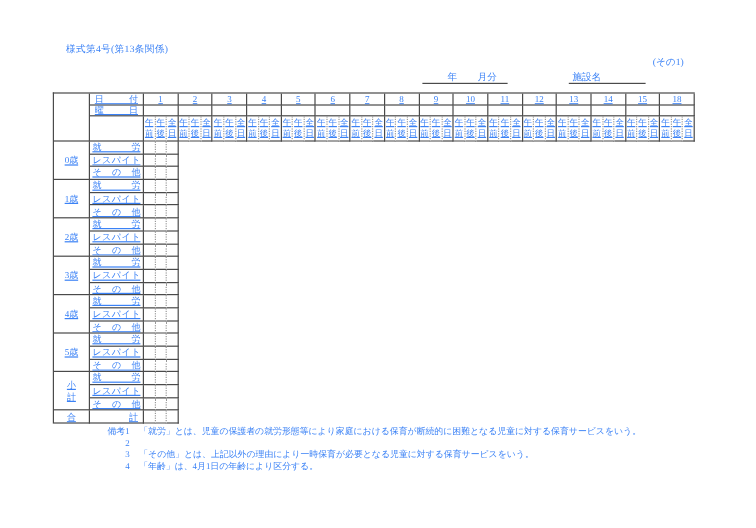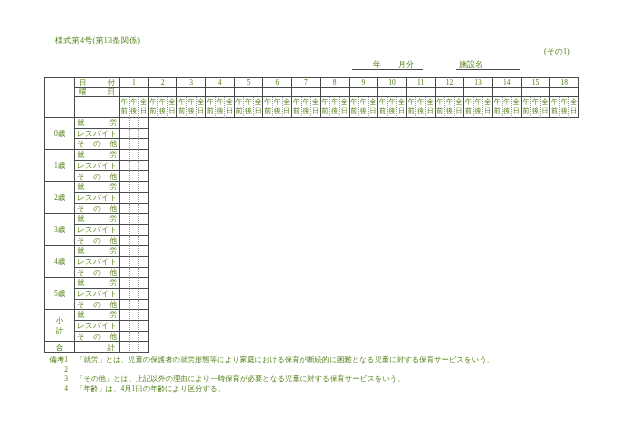--- a/index.html
+++ b/index.html
@@ -1,53 +1,53 @@
 <!DOCTYPE html>
 <html><head>
 <meta charset="utf-8">
 <style>
   html,body{margin:0;padding:0;background:#fff;}
   #sheet{
     position:relative;width:630px;height:440px;background:#ffffff;
-    font-family:"Liberation Serif","DejaVu Serif",serif;color:#4d7c0f;
+    font-family:"Liberation Serif","DejaVu Serif",serif;color:#3b82f6;
     overflow:hidden;
   }
   .abs{position:absolute;}
   #form-number{left:55px;top:35px;font-size:8px;letter-spacing:.3px;}
   #page-marker{left:544px;top:46px;font-size:8px;}
   #doc-title{left:111px;top:60px;font-size:8.5px;letter-spacing:.3px;}
   #ym-field{left:352px;top:59px;width:71px;height:11px;border-bottom:1px solid #4a4a4a;
     font-size:8px;display:flex;box-sizing:border-box;}
   #ym-field .y{margin-left:21px;} #ym-field .m{margin-left:17px;}
-  #fac-field{left:456px;top:59px;width:64px;height:11px;border-bottom:1px solid #4a4a4a;
+  #fac-field{left:474px;top:59px;width:64px;height:11px;border-bottom:1px solid #4a4a4a;
     font-size:8px;padding-left:3px;box-sizing:border-box;}
 
   #report-table{
     position:absolute;left:44px;top:77px;width:535px;
     table-layout:fixed;border-collapse:separate;border-spacing:0;
-    border-top:1px solid #4a4a4a;border-left:1px solid #4a4a4a;
+    border-top:1px solid #4a4a4a;border-left:1px solid #4a4a4a;text-decoration:underline;
   }
   #report-table col.ca{width:30px;} #report-table col.cb{width:45px;}
   #report-table td{
     border-right:1px solid #4a4a4a;border-bottom:1px solid #4a4a4a;
     padding:0;box-sizing:border-box;font-size:7.5px;text-align:center;
     vertical-align:middle;overflow:hidden;line-height:1;
   }
   #report-table td.dotr{border-right:1px dotted #999;}
   tr.hr1{height:10px;} tr.hr2{height:9px;} tr.hr3{height:21px;margin-top:36px;} tr.dr{height:10.7px;}
   .just{text-align:justify;text-align-last:justify;padding:0 4px !important;}
   .cat{padding:0 2px !important;}
   .tot{text-align:right !important;padding-right:4px !important;}
   .dnum{font-size:7.5px;}
   .vstack{width:8px;margin:0 auto;word-break:break-all;line-height:9px;font-size:7px;}
   .vstack2{width:9px;margin:0 auto;word-break:break-all;line-height:9.5px;font-size:7.5px;}
   .age{font-size:7.5px;}
 
   #notes{position:absolute;left:42px;top:355px;width:584px;font-size:7.4px;line-height:9.7px;}
-  .note-line{display:flex;}
+  .note-line{display:flex;margin-left:40px;}
   .note-marker{width:26px;text-align:right;flex:none;}
   .note-text{margin-left:8px;white-space:nowrap;}
 </style>
 </head>
 <body>
 
 <div id="sheet">
   <div id="form-number" class="abs">様式第4号(第13条関係)</div>
   <div id="page-marker" class="abs">(その1)</div>
   <div id="ym-field" class="abs">

